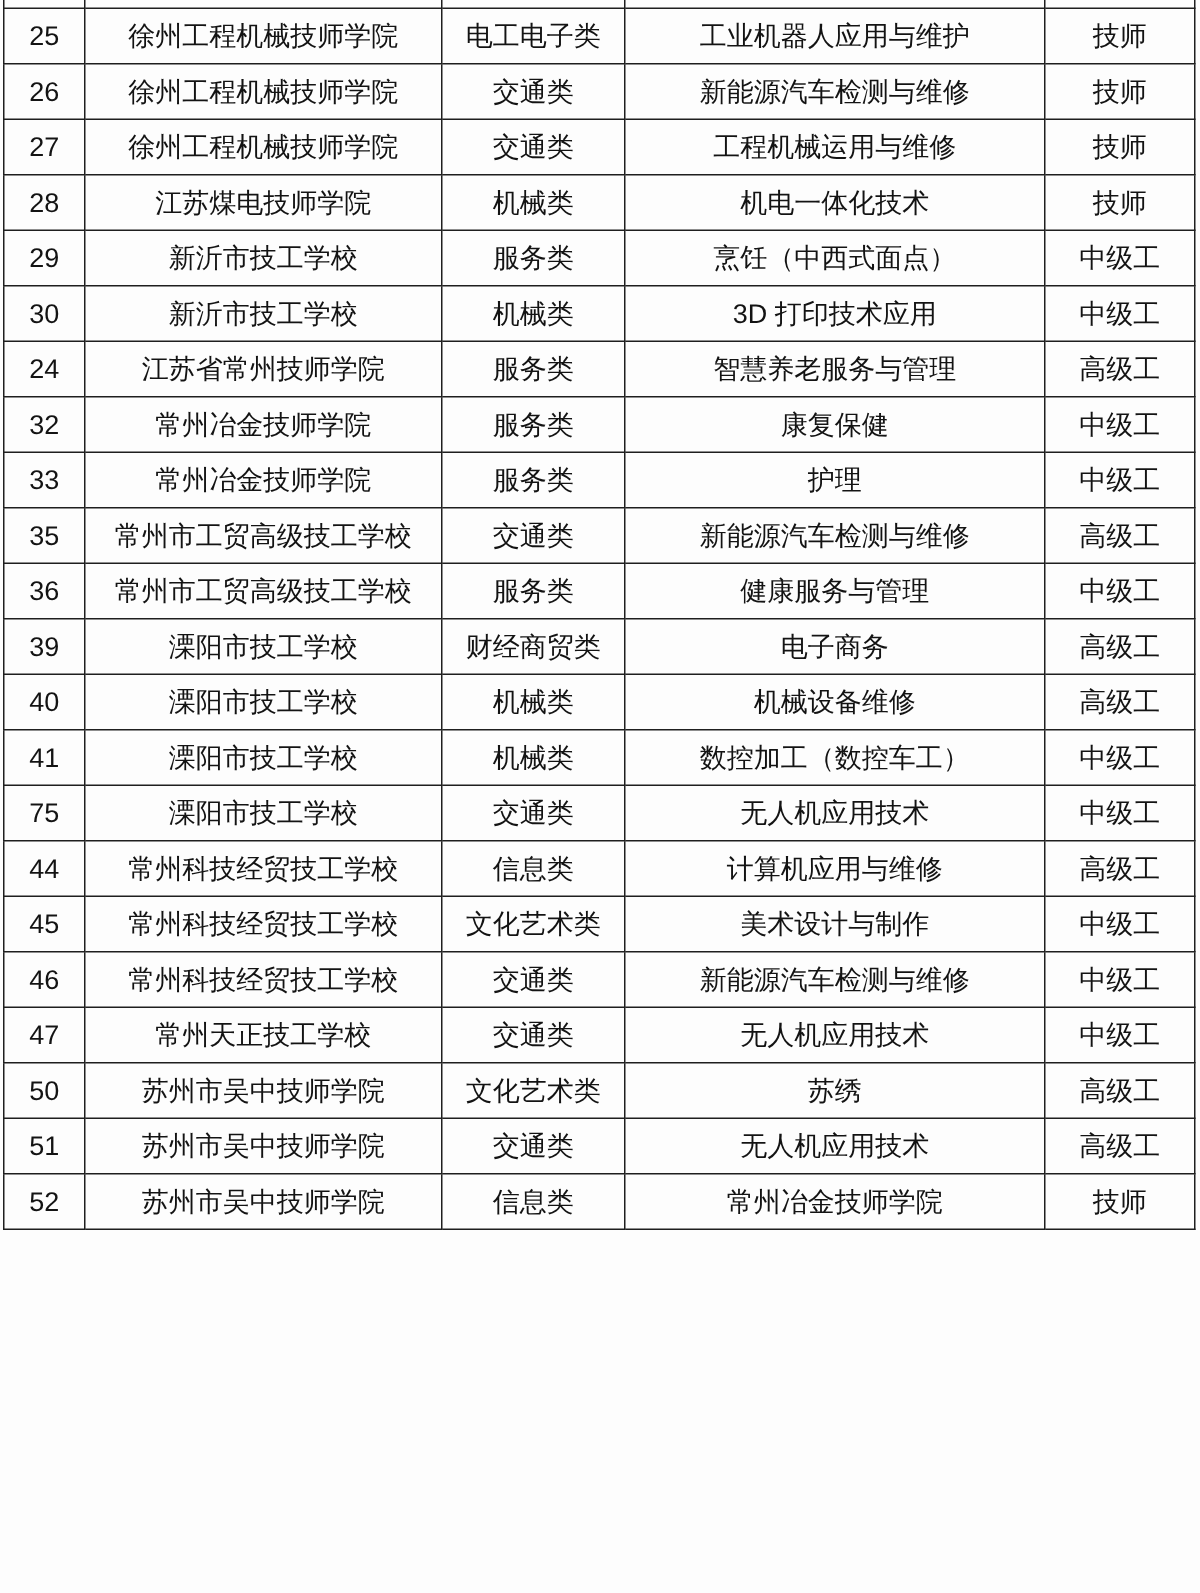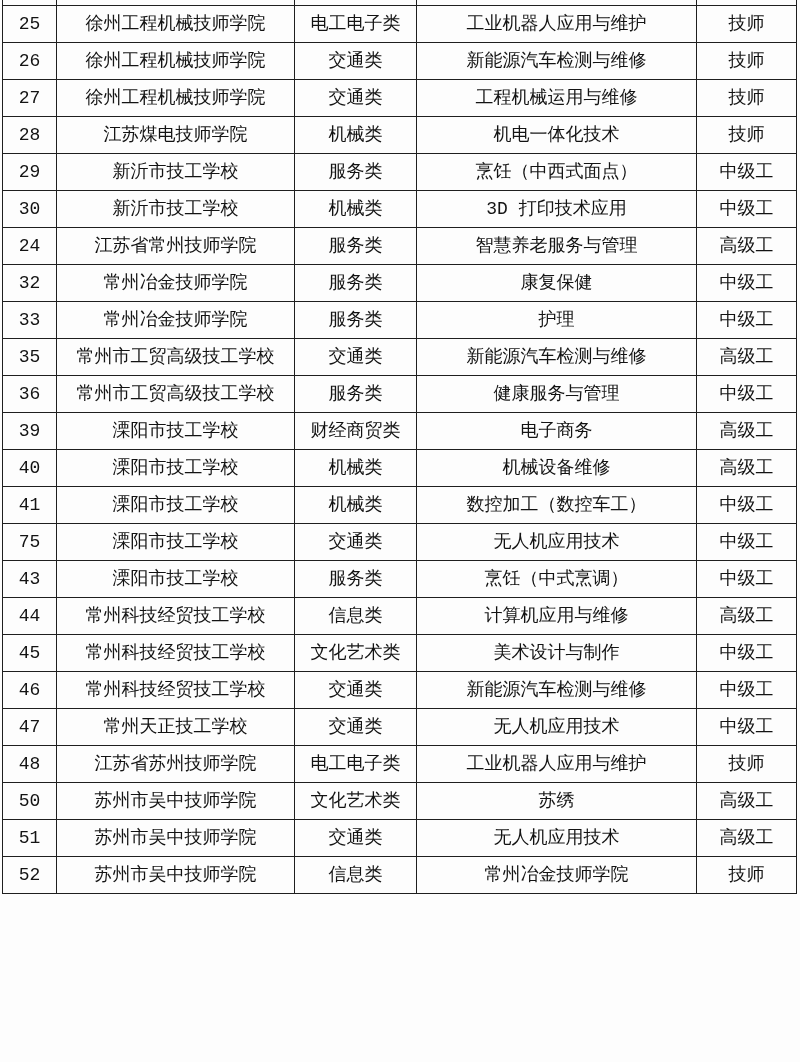--- a/index.html
+++ b/index.html
@@ -6,21 +6,21 @@
     margin: 0;
     padding: 0;
     background: #ffffff;
   }
   .page {
     position: relative;
     width: 800px;
     height: 1062px;
     background: #fdfdfd;
     overflow: hidden;
-    font-family: Liberation Mono, monospace;
+    font-family: Liberation Sans, sans-serif;
     color: #131313;
   }
   table.grid {
     position: absolute;
     left: 2px;
     top: -1px;
     border-collapse: collapse;
     table-layout: fixed;
     width: 794px;
   }
@@ -166,27 +166,20 @@
           <td>中级工</td>
         </tr>
         <tr class="row">
           <td>75</td>
           <td>溧阳市技工学校</td>
           <td>交通类</td>
           <td>无人机应用技术</td>
           <td>中级工</td>
         </tr>
         <tr class="row">
-          <td>43</td>
-          <td>溧阳市技工学校</td>
-          <td>服务类</td>
-          <td>烹饪（中式烹调）</td>
-          <td>中级工</td>
-        </tr>
-        <tr class="row">
           <td>44</td>
           <td>常州科技经贸技工学校</td>
           <td>信息类</td>
           <td>计算机应用与维修</td>
           <td>高级工</td>
         </tr>
         <tr class="row">
           <td>45</td>
           <td>常州科技经贸技工学校</td>
           <td>文化艺术类</td>
@@ -199,27 +192,20 @@
           <td>交通类</td>
           <td>新能源汽车检测与维修</td>
           <td>中级工</td>
         </tr>
         <tr class="row">
           <td>47</td>
           <td>常州天正技工学校</td>
           <td>交通类</td>
           <td>无人机应用技术</td>
           <td>中级工</td>
-        </tr>
-        <tr class="row">
-          <td>48</td>
-          <td>江苏省苏州技师学院</td>
-          <td>电工电子类</td>
-          <td>工业机器人应用与维护</td>
-          <td>技师</td>
         </tr>
         <tr class="row">
           <td>50</td>
           <td>苏州市吴中技师学院</td>
           <td>文化艺术类</td>
           <td>苏绣</td>
           <td>高级工</td>
         </tr>
         <tr class="row">
           <td>51</td>

